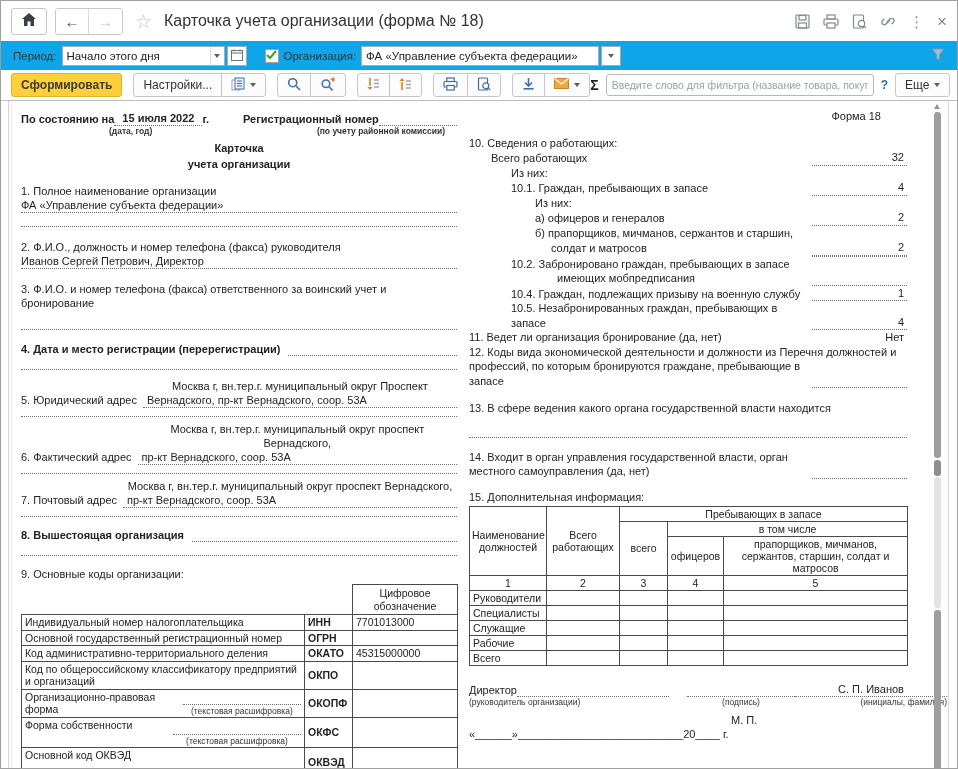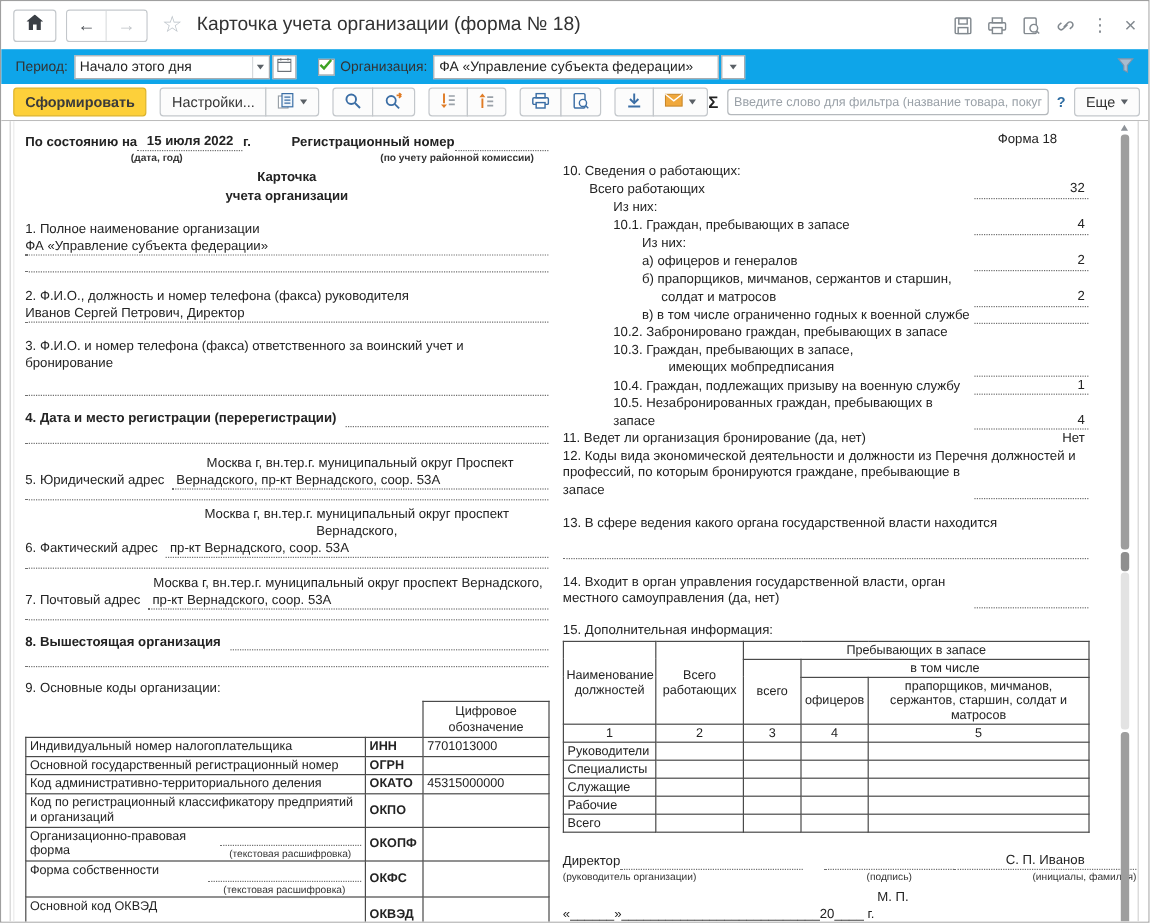--- a/index.html
+++ b/index.html
@@ -415,21 +415,21 @@
             <td>Основной государственный регистрационный номер</td>
             <td class="c-code">ОГРН</td>
             <td></td>
           </tr>
           <tr>
             <td>Код административно-территориального деления</td>
             <td class="c-code">ОКАТО</td>
             <td>45315000000</td>
           </tr>
           <tr>
-            <td>Код по регистрационный классификатору предприятий и организаций</td>
+            <td>Код по общероссийскому классификатору предприятий и организаций</td>
             <td class="c-code">ОКПО</td>
             <td></td>
           </tr>
           <tr>
             <td>
               <div class="lblflex">
                 <span class="l">Организационно-правовая форма</span>
                 <span class="expl">
                       <span class="dotline"></span>
                       <span class="cap">(текстовая расшифровка)</span>
@@ -498,29 +498,25 @@
         </div>
         <div class="ln ind3">
           <span>б) прапорщиков, мичманов, сержантов и старшин,</span>
         </div>
         <div class="ln ind4">
           <span>солдат и матросов</span>
             <span class="sp"></span>
           <span class="slot u">2</span>
         </div>
         <div class="ln ind3">
-          <span>в) в том числе ограниченно годных к военной службе</span>
             <span class="sp"></span>
           <span class="slot u"></span>
         </div>
         <div class="ln ind2">
           <span>10.2. Забронировано граждан, пребывающих в запасе</span>
-        </div>
-        <div class="ln ind2">
-          <span>10.3. Граждан, пребывающих в запасе,</span>
         </div>
         <div class="ln ind5">
           <span>имеющих мобпредписания</span>
             <span class="sp"></span>
           <span class="slot u"></span>
         </div>
         <div class="ln ind2">
           <span>10.4. Граждан, подлежащих призыву на военную службу</span>
             <span class="sp"></span>
           <span class="slot u">1</span>

